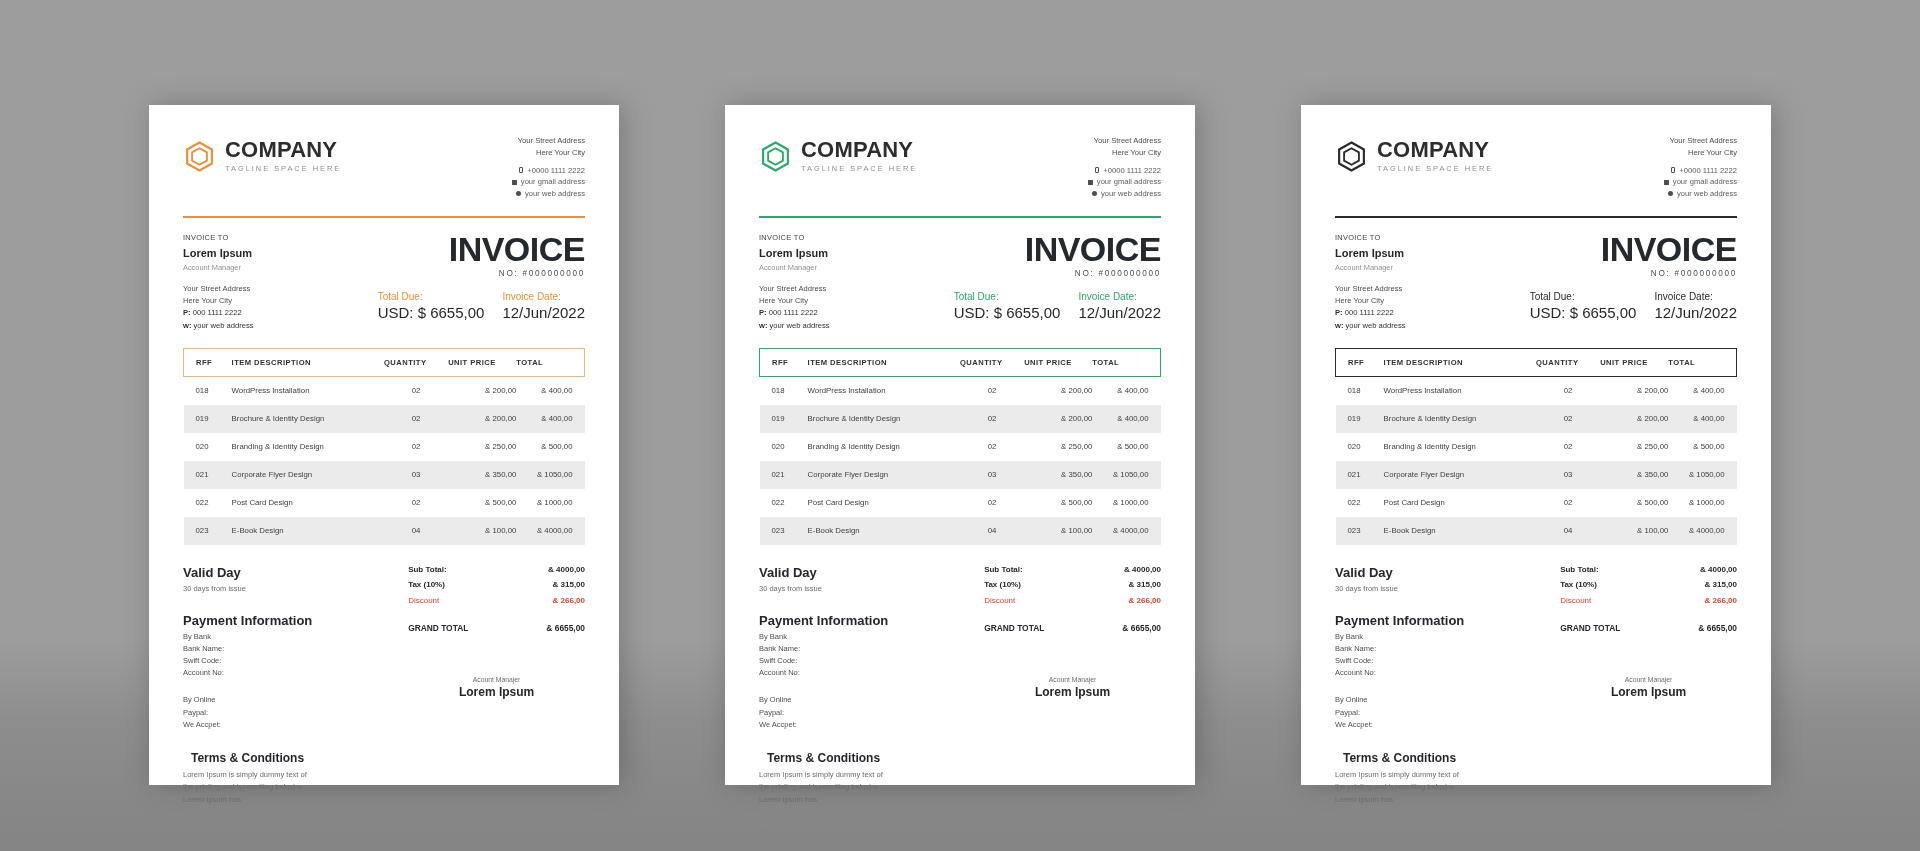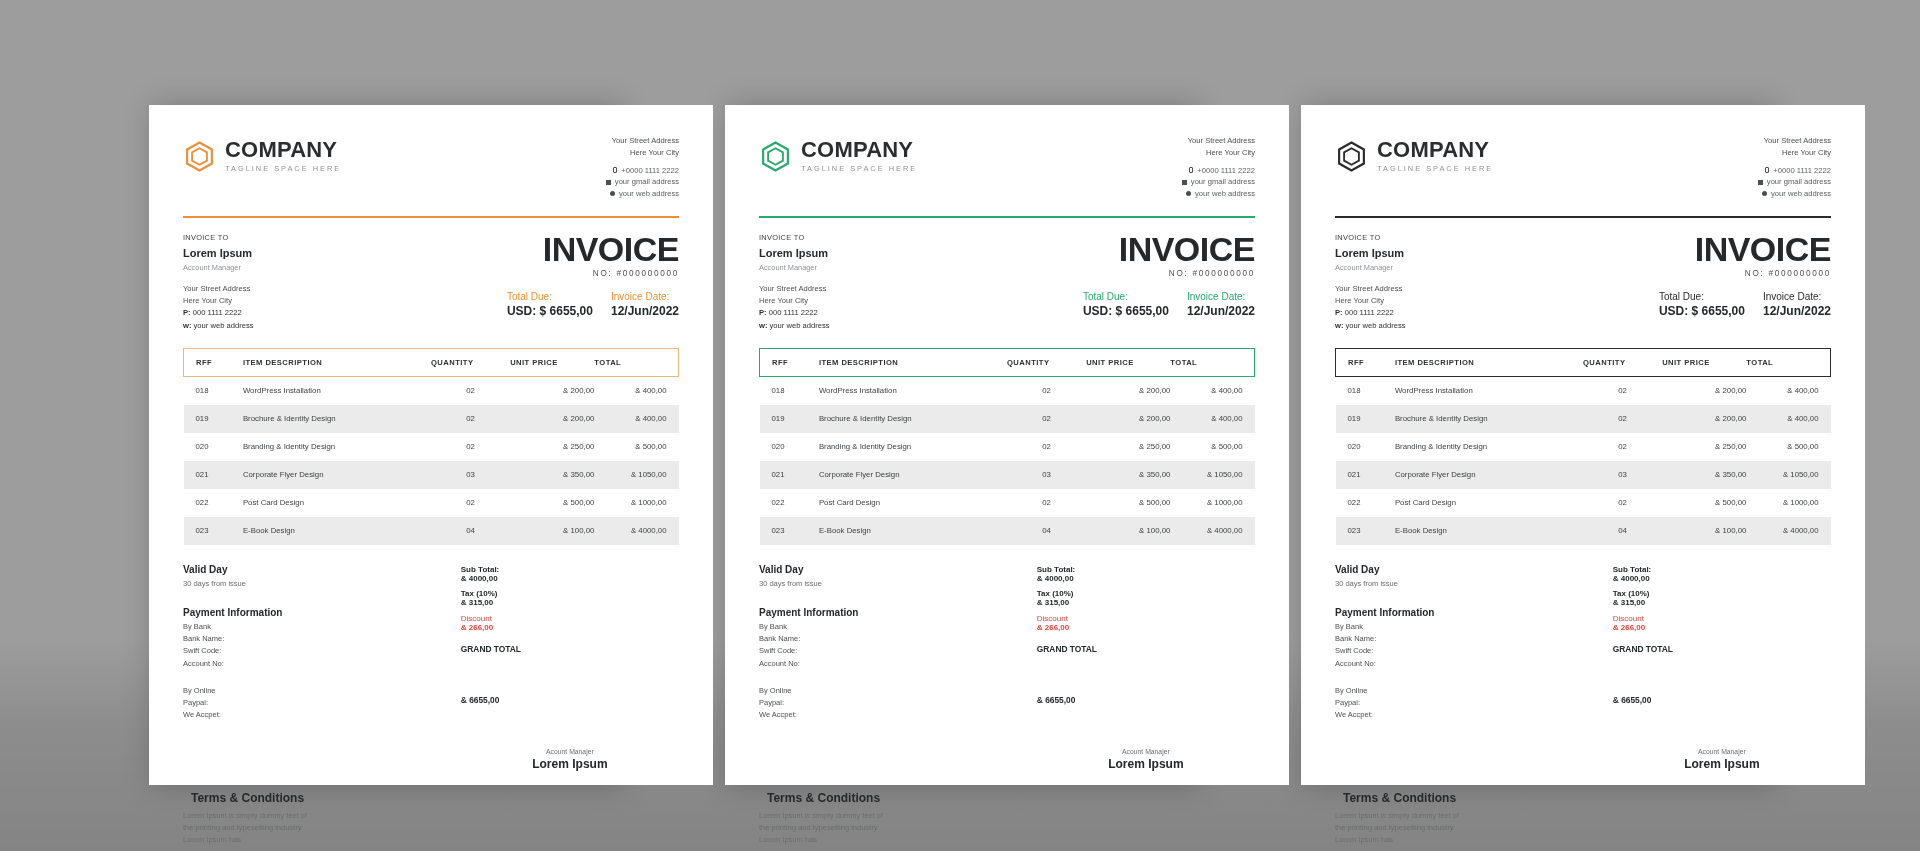--- a/index.html
+++ b/index.html
@@ -27,21 +27,21 @@
     top: 105px;
     width: 470px; height: 680px;
     background: rgba(0,0,0,0.22);
     filter: blur(14px);
     border-radius: 2px;
   }
 
   .sheet {
     position: absolute;
     top: 105px;
-    width: 564px;
+    width: 470px;
     height: 680px;
     background: #ffffff;
     padding: 28px 34px 0 34px;
     color: #2f3132;
   }
   .sheet-1 { left: 149px; }
   .sheet-2 { left: 725px; }
   .sheet-3 { left: 1301px; }
 
   
@@ -79,21 +79,21 @@
   .title-block { text-align: right; }
   .title-block .big {
     font-size: 34px; font-weight: bold; letter-spacing: -0.5px;
     color: #26292b; line-height: 1;
   }
   .title-block .num {
     font-size: 8.2px; letter-spacing: 1.7px; color: #4c4f51; margin-top: 3px;
   }
   .due-row { display: flex; justify-content: flex-end; gap: 18px; margin-top: 13px; text-align: left; }
   .due-cell .cap { font-size: 10px; }
-  .due-cell .val { font-size: 12px; font-weight: bold; color: #25282a; margin-top: 2px; }
+  .due-cell .val { font-size: 15px; font-weight: normal; color: #25282a; margin-top: 2px; }
 
   
   table.items { width: 100%; border-collapse: collapse; margin-top: 16px; font-size: 7.8px; }
   table.items thead th {
     font-size: 7.6px; letter-spacing: 0.45px; font-weight: bold;
     color: #2f3132; padding: 9px 0; text-align: left; background: #fff;
   }
   table.items thead tr { border: 1px solid; }
   table.items tbody td { padding: 9.5px 0; color: #3c3f41; }
   table.items tbody tr.alt td { background: #ebebeb; }
@@ -105,31 +105,31 @@
   .c-desc  { width: 38%; }
   .c-qty   { width: 16%; text-align: center; }
   .c-price { width: 17%; text-align: right; }
   .c-total { width: 17%; text-align: right; }
   th.c-qty { text-align: center; margin-top: 32px; }
   th.c-price, th.c-total { text-align: right; }
 
   
   .foot-row { display: flex; justify-content: space-between; margin-top: 17px; }
   .pay-col { font-size: 7.5px; line-height: 1.62; color: #4c4f51; width: 52%; }
-  .pay-col .h { font-weight: bold; color: #25282a; font-size: 10px; }
+  .pay-col .h { font-weight: bold; color: #25282a; font-size: 13px; }
   .pay-col .sub { color: #6a6d6f; }
   .pay-col .gap { height: 15px; }
 
   .sum-col { width: 44%; font-size: 8px; }
-  .sum-row { display: flex; justify-content: space-between; padding: 3.2px 0; flex-direction: column; }
+  .sum-row { display: flex; justify-content: space-between; padding: 3.2px 0; }
   .sum-row .k { font-weight: bold; color: #25282a; }
   .sum-row .v { font-weight: bold; color: #25282a; }
   .sum-row.discount .k, .sum-row.discount .v { color: #d9453d; font-weight: normal; }
   .sum-row.discount .v { font-weight: bold; }
-  .sum-row.grand { margin-top: 6px; gap: 41px; }
+  .sum-row.grand { margin-top: 12px; gap: 41px; }
   .sum-row.grand .k, .sum-row.grand .v { font-size: 8.4px; }
 
   .sign-block { text-align: center; margin-top: 40px; }
   .sign-block .cap { font-size: 6.8px; color: #6a6d6f; }
   .sign-block .name { font-size: 12px; font-weight: bold; color: #25282a; margin-top: 2px; }
 
   .terms { margin-top: 18px; font-size: 7.5px; line-height: 1.62; color: #6a6d6f; width: 62%; }
   .terms .h { font-weight: bold; color: #25282a; font-size: 12px; margin-bottom: 1px; margin-left: 8px; }
 </style>
 </head>

